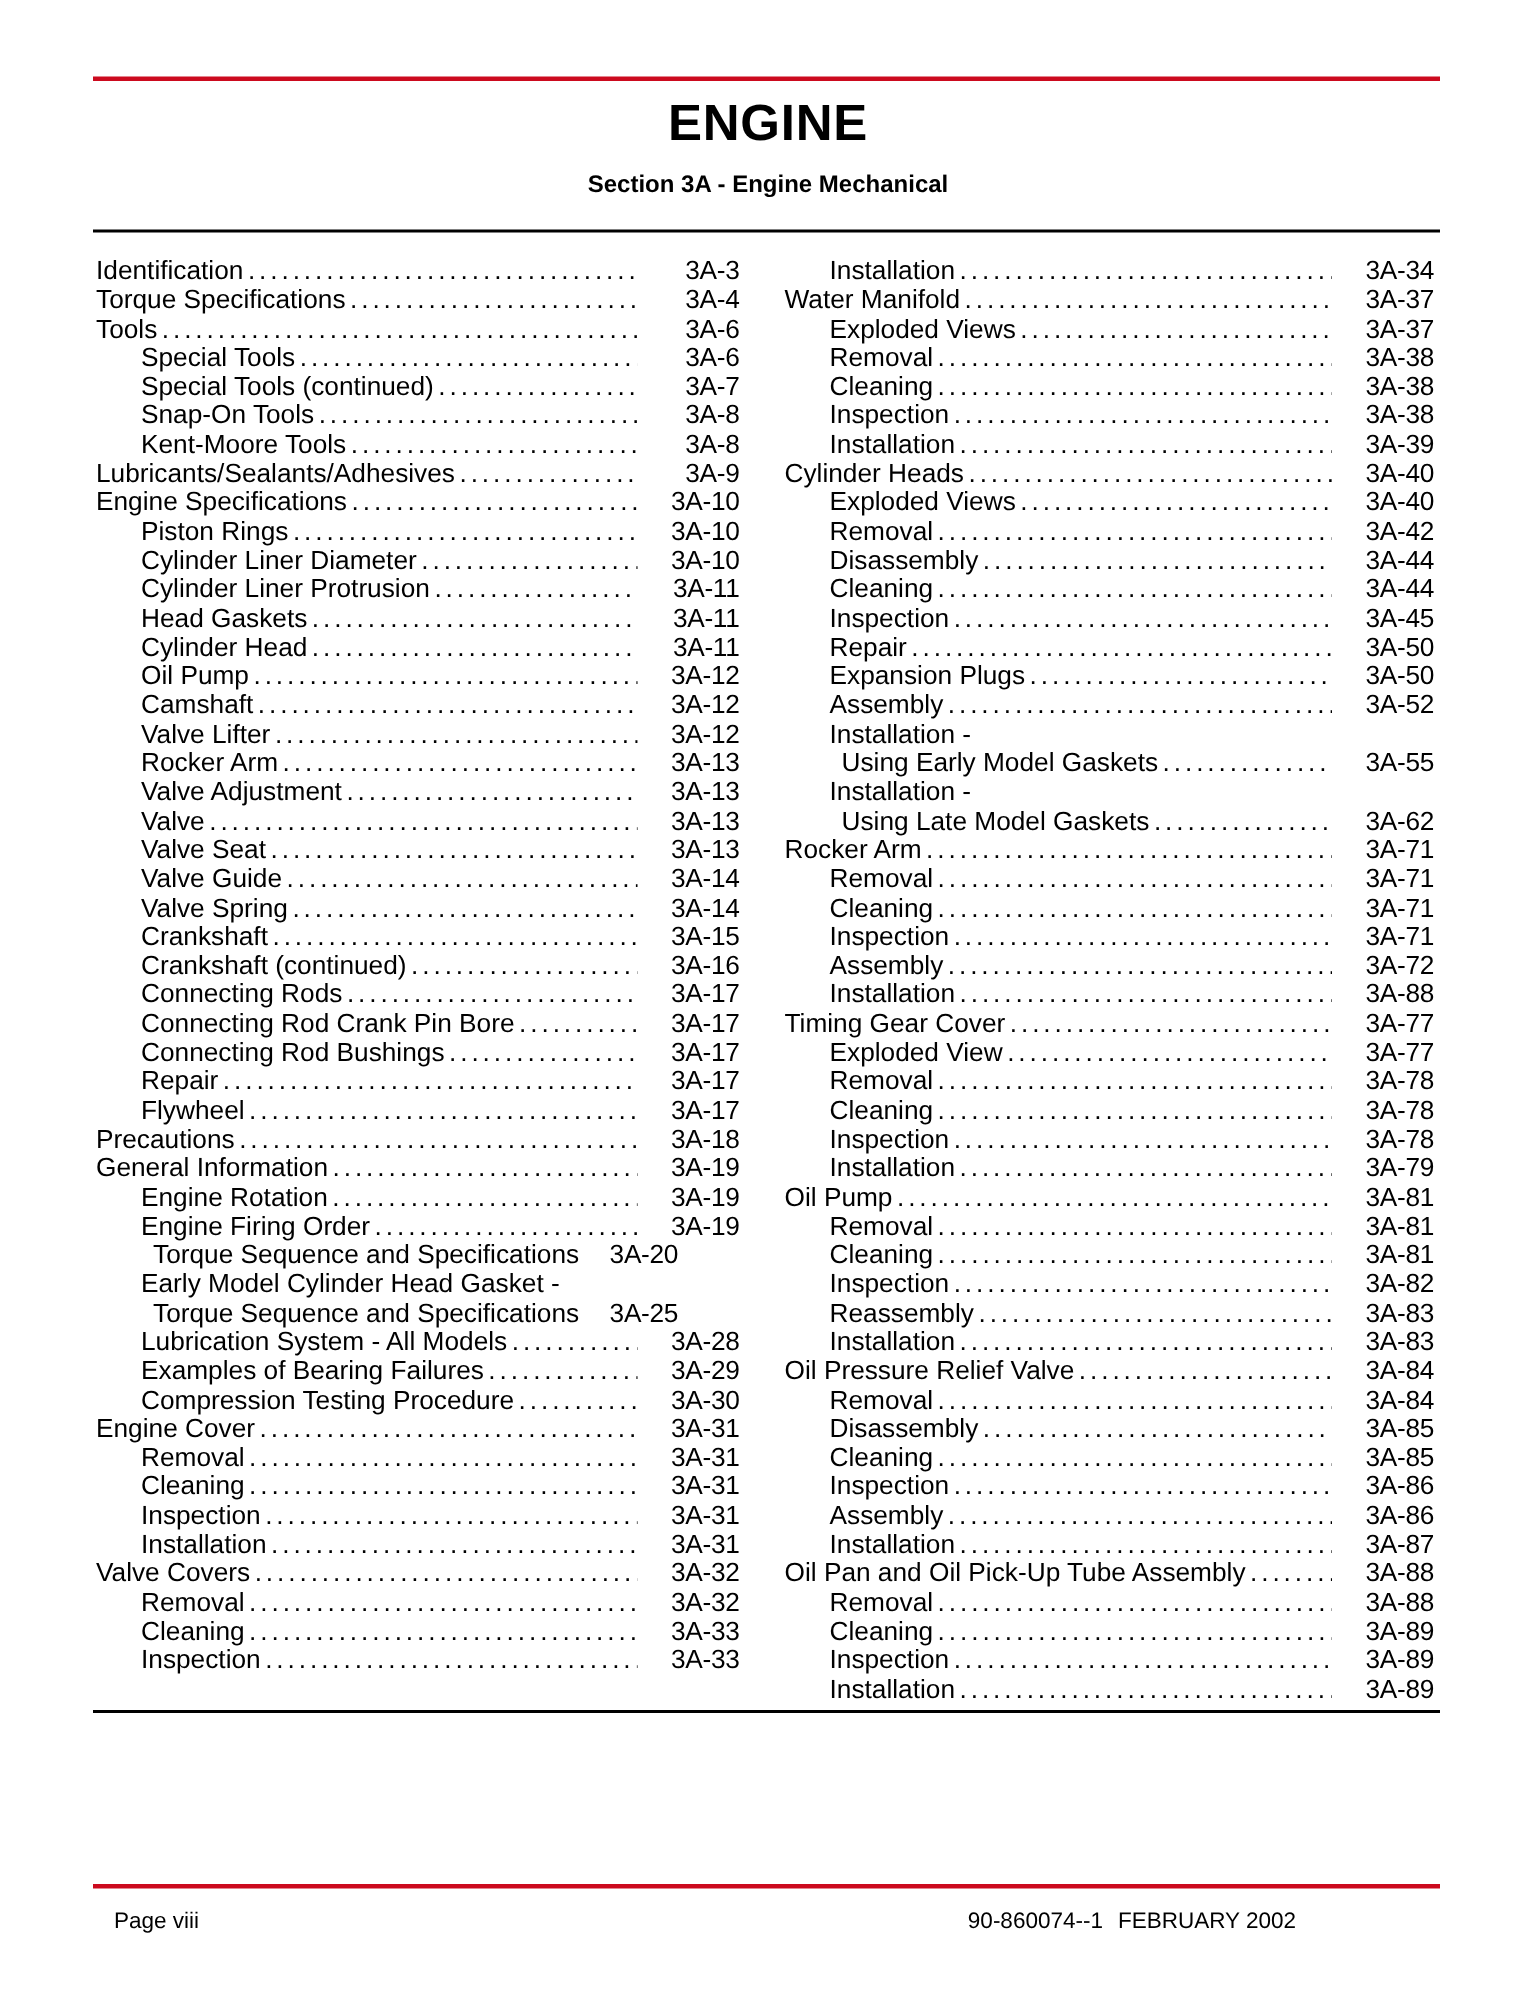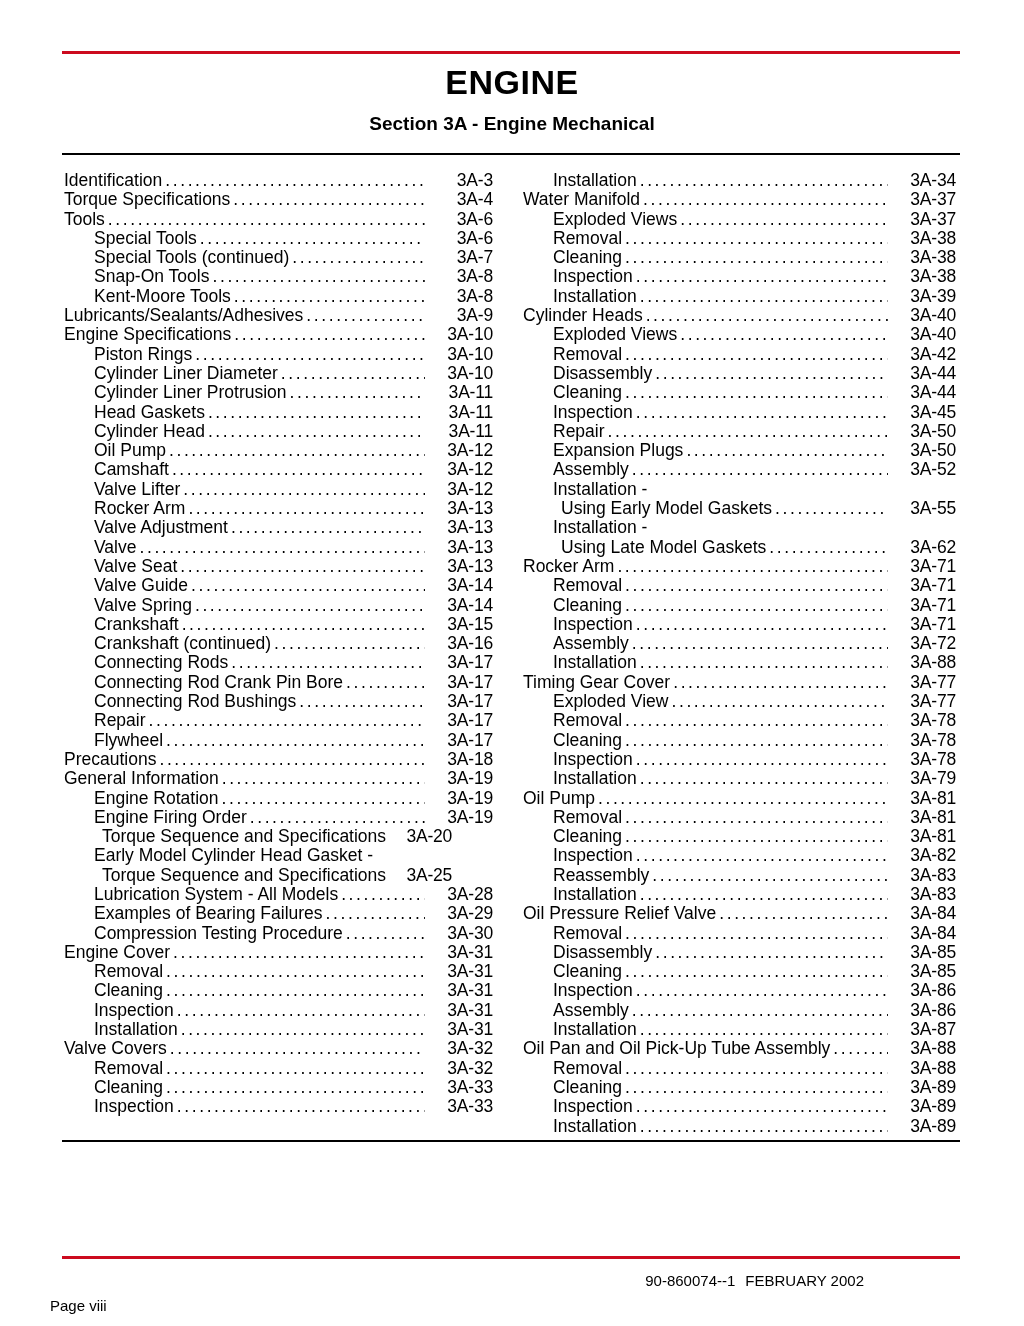--- a/index.html
+++ b/index.html
@@ -43,21 +43,21 @@
     font-weight: bold;
     letter-spacing: 0.5px;
     line-height: 40px;
   }
   .doc-subtitle {
     position: absolute;
     left: 0;
     top: 109px;
     width: 1024px;
     text-align: center;
-    font-size: 19px;
+    font-size: 16px;
     font-weight: bold;
     line-height: 30px;
   }
 
   
   .toc-box {
     position: absolute;
     left: 62px;
     top: 153px;
     width: 898px;
@@ -113,24 +113,23 @@
   .rule-red-bottom {
     position: absolute;
     left: 62px;
     top: 1256px;
     width: 898px;
     height: 3px;
     background: #cc0a1e;
   }
   .footer-left {
     position: absolute;
-    left: 50px;
+    left: 76px;
     top: 1272px;
     font-size: 15px;
-    margin-top: 25px;
   }
   .footer-right {
     position: absolute;
     right: 64px;
     top: 1272px;
     font-size: 15px;
     white-space: nowrap;
   }
   .footer-right .spacer { display: inline-block; width: 10px; }
 </style>

